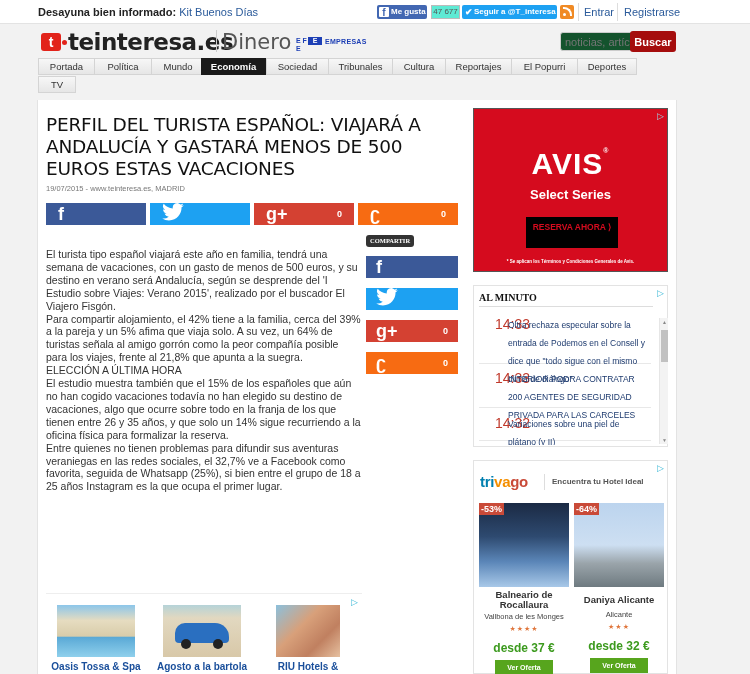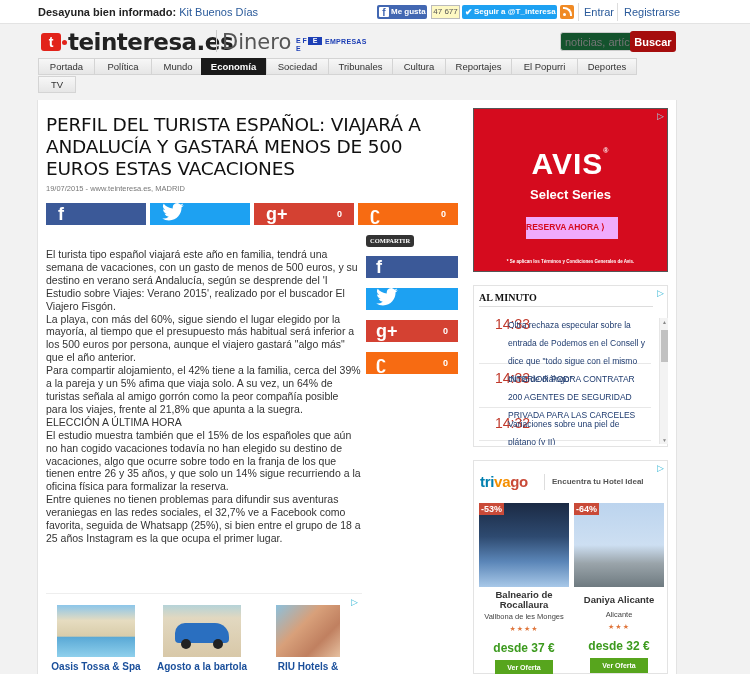--- a/index.html
+++ b/index.html
@@ -6,21 +6,21 @@
     html, body { width: 750px; height: 674px; overflow: hidden; }
     body { background: #f2f2f2; font-family: "Liberation Sans", sans-serif; color: #333; position: relative; }
 
     
     .topbar { position: absolute; left: 0; top: 0; width: 750px; height: 24px; background: #fff; border-bottom: 1px solid #e3e3e3; }
     .topbar .promo { position: absolute; left: 38px; top: 6px; font-size: 11px; }
     .topbar .promo b { color: #222; font-weight: bold; }
     .topbar .promo a { color: #2a5a9a; text-decoration: none; }
     .fb-like { position: absolute; left: 377px; top: 5px; height: 14px; width: 50px; background: #4267b2; color: #fff; font-size: 8px; font-weight: bold; border-radius: 2px; line-height: 14px; padding-left: 14px; }
     .fb-like .fglyph { position: absolute; left: 2px; top: 2px; width: 10px; height: 10px; background: #fff; color: #4267b2; font-size: 10px; font-weight: bold; line-height: 12px; text-align: center; border-radius: 1px; }
-    .fb-count { position: absolute; left: 431px; top: 5px; height: 14px; width: 29px; border: 1px solid #bbb; background: #fef9c3; font-size: 8px; color: #555; line-height: 12px; text-align: center; }
+    .fb-count { position: absolute; left: 431px; top: 5px; height: 14px; width: 29px; border: 1px solid #bbb; background: #5eead4; font-size: 8px; color: #555; line-height: 12px; text-align: center; }
     .tw-follow { position: absolute; left: 462px; top: 5px; width: 95px; height: 14px; background: #1da1f2; color: #fff; font-size: 8px; font-weight: bold; line-height: 14px; border-radius: 2px; padding-left: 12px; }
     .tw-follow .bird { position: absolute; left: 3px; top: 0; font-size: 9px; }
     .rss { position: absolute; left: 560px; top: 5px; width: 14px; height: 14px; background: #f08a24; border-radius: 2px; }
     .rss::before { content: ""; position: absolute; left: 3px; bottom: 3px; width: 3px; height: 3px; background: #fff; border-radius: 50%; }
     .rss::after { content: ""; position: absolute; left: 3px; bottom: 3px; width: 7px; height: 7px; border-top: 2px solid #fff; border-right: 2px solid #fff; border-radius: 0 8px 0 0; }
     .sep { position: absolute; top: 3px; width: 1px; height: 18px; background: #ddd; }
     .login { position: absolute; left: 584px; top: 6px; font-size: 11px; color: #2a5a9a; }
     .register { position: absolute; left: 624px; top: 6px; font-size: 11px; color: #2a5a9a; }
 
     
@@ -70,21 +70,21 @@
     .adchoice { position: absolute; color: #3bb8d6; font-size: 9px; }
     .rel-item { position: absolute; top: 11px; width: 100px; text-align: center; }
     .rel-img { margin: 0 auto; width: 78px; height: 52px; }
     .rel-cap { margin-top: 4px; font-size: 10px; font-weight: bold; color: #1a4f9b; line-height: 12px; }
 
     
     .avis { position: absolute; left: 435px; top: 8px; width: 195px; height: 164px; background: #d50b1e; border: 1px solid #555; }
     .avis .brand { position: absolute; left: 0; width: 100%; top: 38px; text-align: center; color: #fff; font-size: 30px; font-weight: bold; letter-spacing: 1px; }
     .avis .reg { font-size: 7px; vertical-align: top; }
     .avis .sub { position: absolute; left: 0; width: 100%; top: 78px; text-align: center; color: #fff; font-size: 13px; font-weight: bold; }
-    .avis .cta { position: absolute; left: 52px; top: 108px; width: 92px; height: 22px; background: #f0abfc; color: #d50b1e; font-size: 8.5px; font-weight: bold; text-align: left; line-height: 20px; }
+    .avis .cta { position: absolute; left: 52px; top: 108px; width: 92px; height: 31px; background: #000000; color: #d50b1e; font-size: 8.5px; font-weight: bold; text-align: center; line-height: 20px; }
     .avis .terms { position: absolute; left: 0; width: 100%; top: 150px; text-align: center; color: #fff; font-size: 4.5px; font-weight: bold; }
 
     .minuto { position: absolute; left: 435px; top: 185px; width: 195px; height: 162px; border: 1px solid #e3e3e3; background: #fff; }
     .minuto h3 { position: absolute; left: 5px; top: 6px; font-family: "Liberation Serif", serif; font-size: 10px; font-weight: bold; color: #111; }
     .minuto .hr { position: absolute; left: 5px; right: 14px; top: 20px; height: 1px; background: #ddd; }
     .min-list { position: absolute; left: 5px; top: 22px; width: 178px; height: 137px; overflow: hidden; }
     .min-item { position: absolute; left: 0; width: 172px; border-bottom: 1px solid #e8e8e8; }
     .min-time { position: absolute; left: 16px; top: 0; font-size: 14px; color: #c0392b; }
     .min-text { position: absolute; left: 29px; top: 0; width: 140px; font-size: 8.5px; line-height: 18px; color: #1d3a6e; }
     .scrollbar { position: absolute; left: 185px; top: 32px; width: 9px; height: 126px; background: #f3f3f3; border-left: 1px solid #e6e6e6; }
@@ -182,21 +182,20 @@
       <span class="cnt">0</span>
     </div>
     <div class="share-btn mn" style="left:312px">
       <span class="ic">ʗ</span>
       <span class="cnt">0</span>
     </div>
   </div>
 
   <div class="body-text">
     <p>El turista tipo español viajará este año en familia, tendrá una semana de vacaciones, con un gasto de menos de 500 euros, y su destino en verano será Andalucía, según se desprende del 'I Estudio sobre Viajes: Verano 2015', realizado por el buscador El Viajero Fisgón.</p>
-    <p>La playa, con más del 60%, sigue siendo el lugar elegido por la mayoría, al tiempo que el presupuesto más habitual será inferior a los 500 euros por persona, aunque el viajero gastará "algo más" que el año anterior.</p>
     <p>Para compartir alojamiento, el 42% tiene a la familia, cerca del 39% a la pareja y un 5% afima que viaja solo. A su vez, un 64% de turistas señala al amigo gorrón como la peor compañía posible para los viajes, frente al 21,8% que apunta a la suegra.</p>
     <p>ELECCIÓN A ÚLTIMA HORA</p>
     <p>El estudio muestra también que el 15% de los españoles que aún no han cogido vacaciones todavía no han elegido su destino de vacaciones, algo que ocurre sobre todo en la franja de los que tienen entre 26 y 35 años, y que solo un 14% sigue recurriendo a la oficina física para formalizar la reserva.</p>
     <p>Entre quienes no tienen problemas para difundir sus aventuras veraniegas en las redes sociales, el 32,7% ve a Facebook como favorita, seguida de Whatsapp (25%), si bien entre el grupo de 18 a 25 años Instagram es la que ocupa el primer lugar.</p>
   </div>
 
   <div class="side-share">
     <div class="compartir">COMPARTIR</div>
     <div class="ss-btn fb" style="top:21px">
       <span class="ic">f</span>

